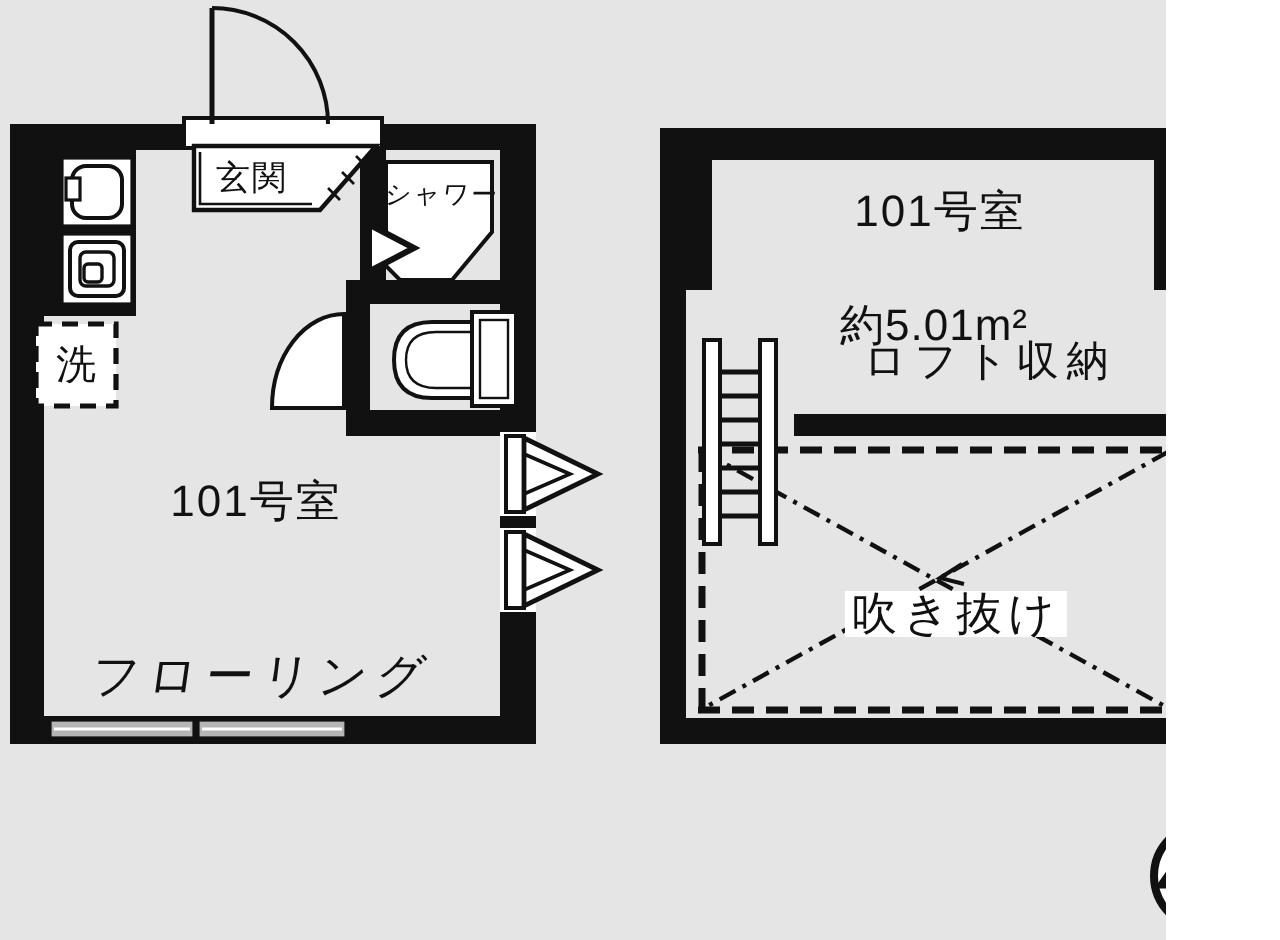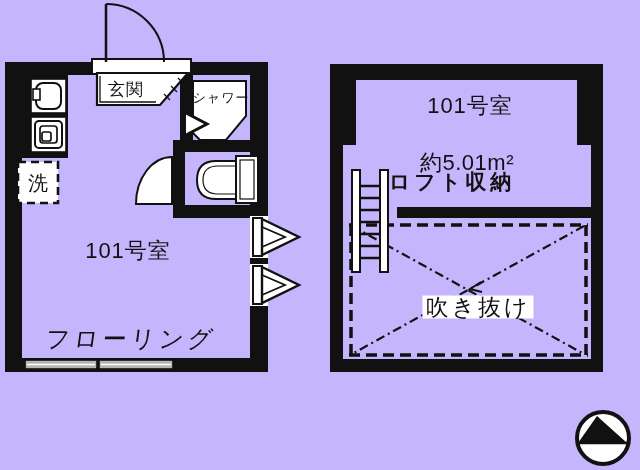--- a/index.html
+++ b/index.html
@@ -1,17 +1,17 @@
 <!DOCTYPE html>
 <html><head>
 <meta charset="utf-8">
 <style>
   html,body{margin:0;padding:0;background:#fff;}
   #stage{
-    position:relative;width:640px;height:470px;background:#c4b5fd;overflow:hidden;
+    position:relative;width:583px;height:470px;background:#e5e5e5;overflow:hidden;
     font-family:"Liberation Sans","DejaVu Sans",sans-serif;color:#111;
   }
   #plan-svg{position:absolute;left:0;top:0;width:640px;height:470px;}
   .lbl{
     position:absolute;transform:translate(-50%,-50%);
     white-space:nowrap;color:#111;line-height:1;text-align:center;
   }
   .lbl.skew{transform:translate(-50%,-50%) skewX(-8deg);}
   .genkan{font-size:17px;letter-spacing:1px;}
   .shower{font-size:13px;letter-spacing:1px;}
@@ -147,16 +147,16 @@
   </svg>
 
   <div class="lbl genkan" style="left:126px;top:89px;">玄関</div>
   <div class="lbl shower skew" style="left:221px;top:97px;">シャワー</div>
   <div class="lbl washer" style="left:38px;top:183px;">洗</div>
   <div class="lbl room" style="left:128px;top:251px;">101号室</div>
   <div class="lbl floor skew" style="left:131px;top:339px;">フローリング</div>
 
   <div class="lbl room" style="left:470px;top:106px;">101号室</div>
   <div class="lbl area" style="left:467px;top:140px;margin-top:23px;">約5.01m²</div>
-  <div class="lbl loft" style="left:452px;top:181px;font-weight:bold;">ロフト収納</div>
+  <div class="lbl loft" style="left:495px;top:181px;">ロフト収納</div>
   <div class="lbl void" style="left:478px;top:307px;">吹き抜け</div>
 
 </div>
 
 </body></html>

